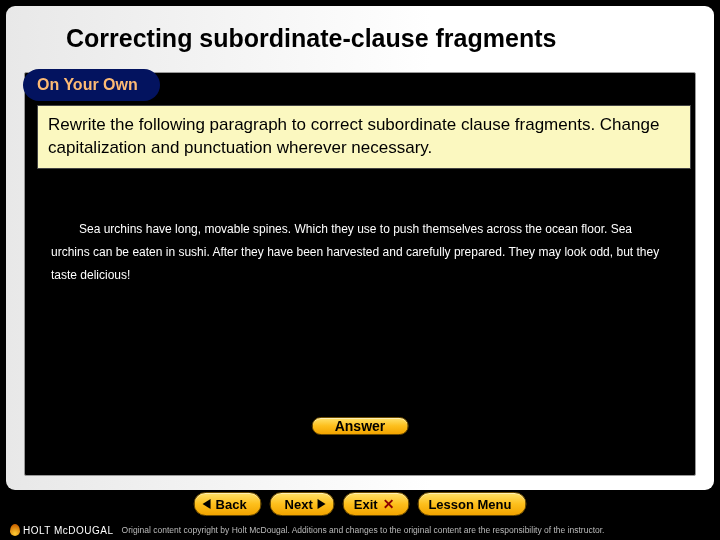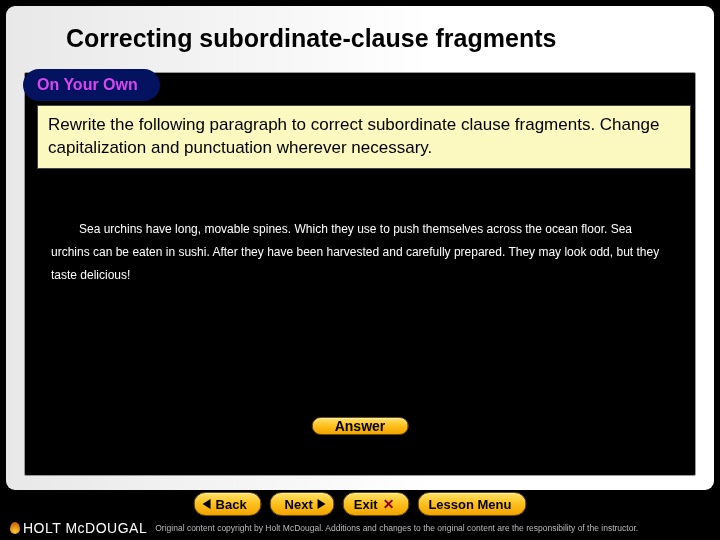--- a/index.html
+++ b/index.html
@@ -27,21 +27,21 @@
     position: absolute;
     top: 66px; left: 18px; right: 18px; bottom: 14px;
     background: #000;
     border: 1px solid #999;
     border-radius: 2px;
   }
   .badge {
     position: absolute;
     top: -4px; left: -2px;
     background: #03135f;
-    color: #d946ef;
+    color: #fdba74;
     font-weight: bold;
     font-size: 16px;
     padding: 7px 22px 7px 14px;
     border-radius: 16px;
     z-index: 2;
   }
   .yellow-box {
     position: absolute;
     top: 32px; left: 12px; right: 4px;
     background: #fbf8c0;
@@ -137,21 +137,21 @@
     gap: 8px;
     color: #bbb;
     font-size: 8.5px;
     font-family: Arial, sans-serif;
   }
   .logo {
     display: flex;
     align-items: center;
     gap: 3px;
     color: #fff;
-    font-size: 14px;
+    font-size: 10px;
     letter-spacing: 0.5px;
   }
   .flame {
     width: 10px; height: 12px;
     background: radial-gradient(circle at 50% 80%, #ffcc33 0%, #cc6600 80%);
     border-radius: 50% 50% 50% 50% / 60% 60% 40% 40%;
   }
 </style>
 </head>
 <body>

